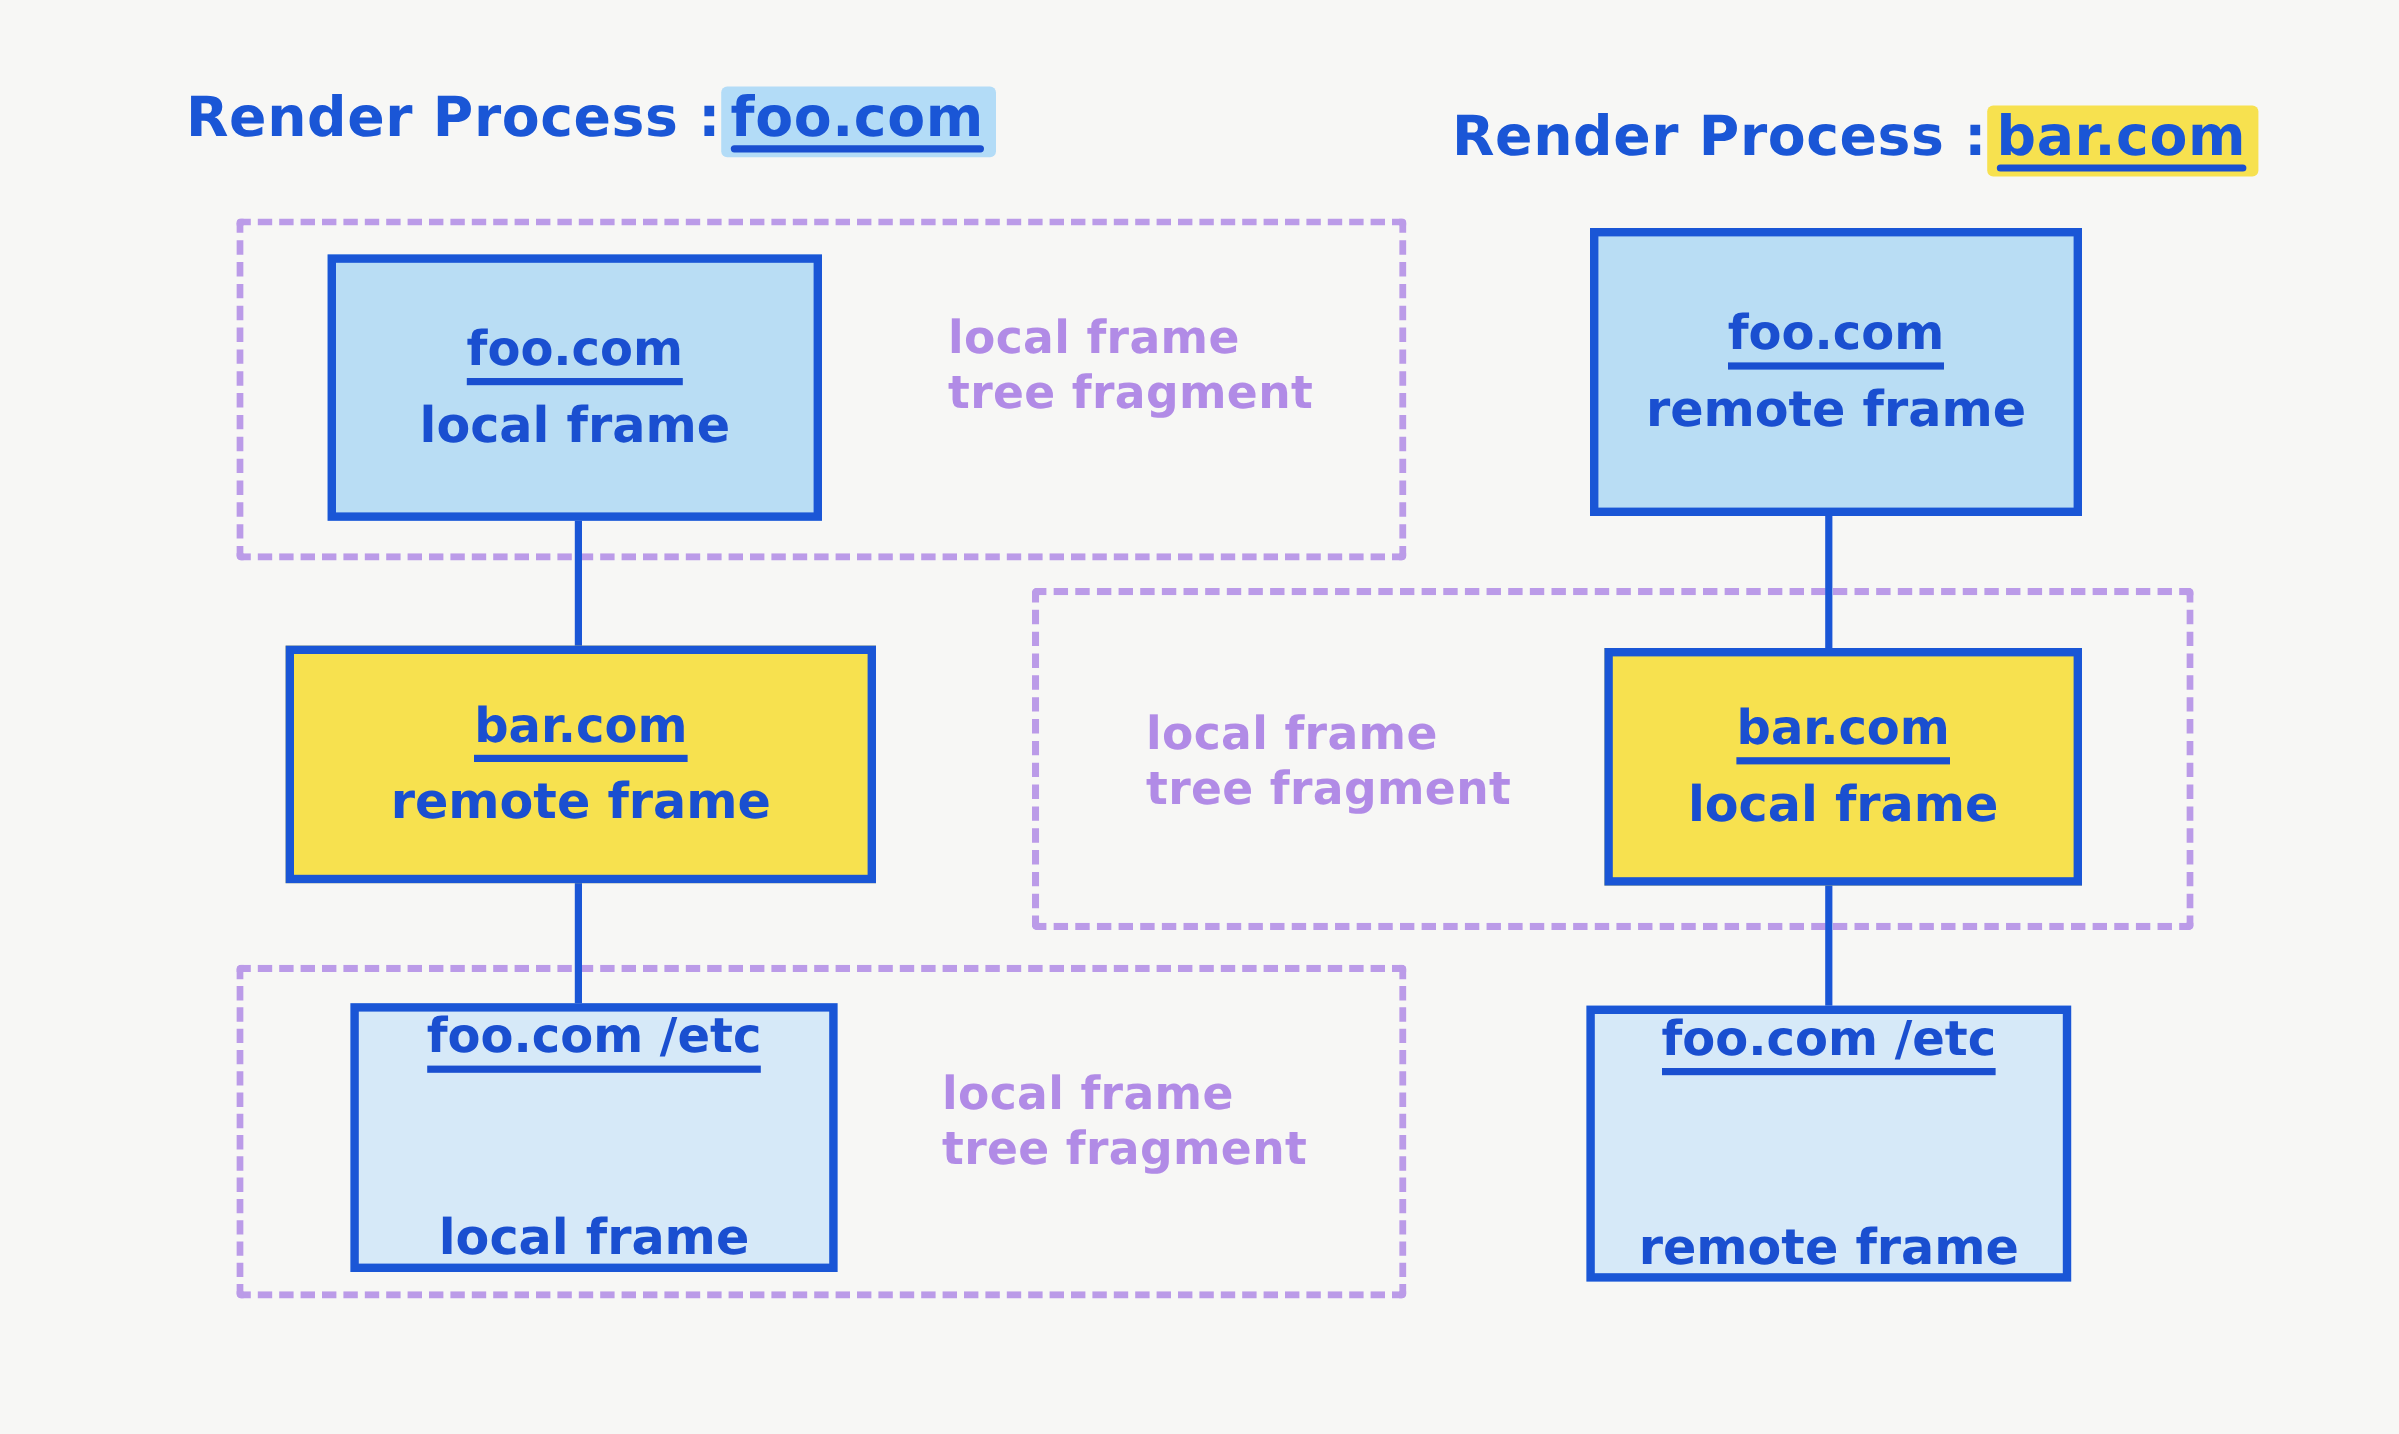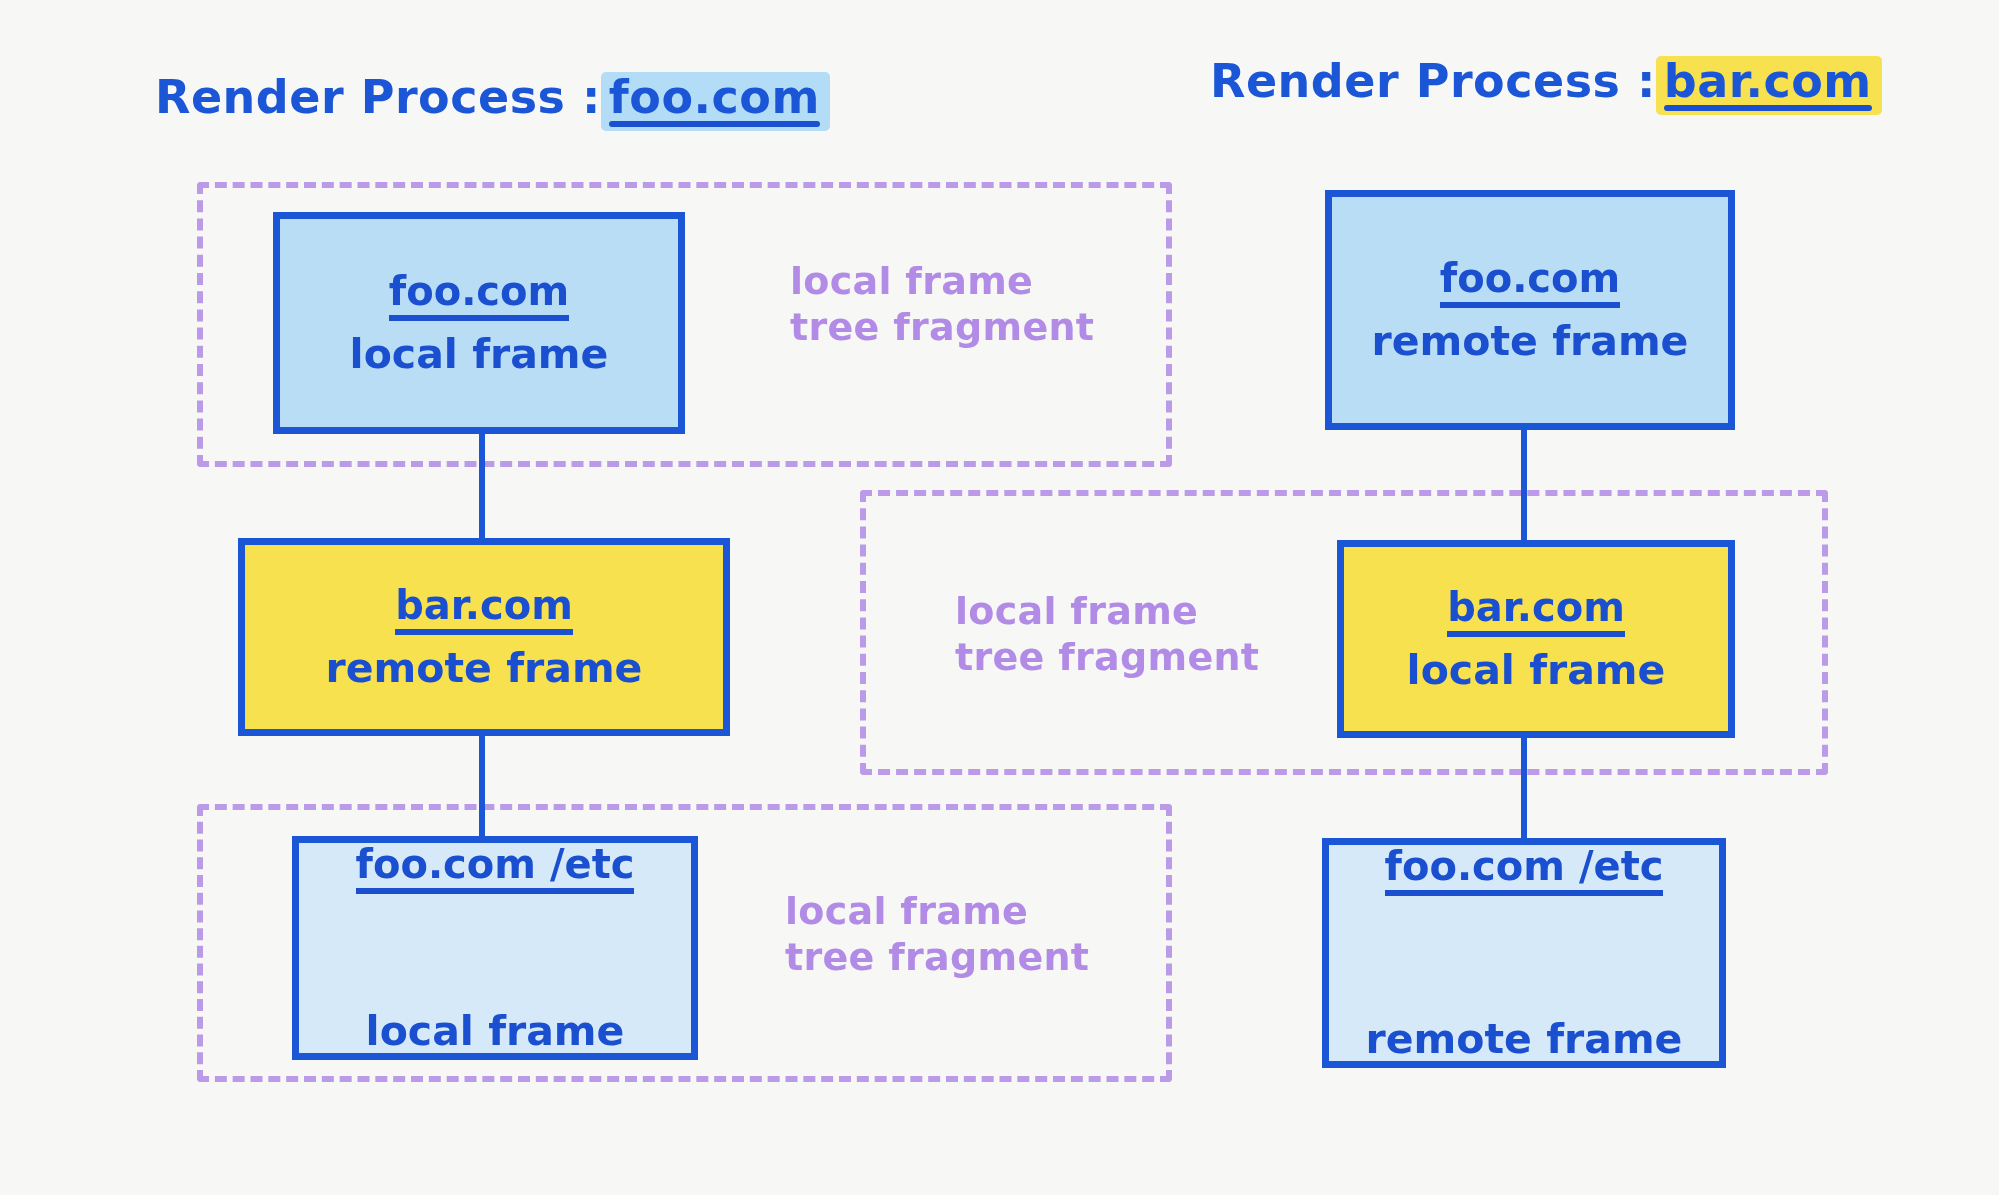--- a/index.html
+++ b/index.html
@@ -127,21 +127,21 @@
   <div class="fbox yellow" style="left:238px;top:538px;width:492px;height:198px;">
     <div class="url">bar.com</div>
     <div class="kind">remote frame</div>
   </div>
 
   <div class="fbox paleblue" style="left:292px;top:836px;width:406px;height:224px;">
     <div class="url">foo.com /etc</div>
     <div class="kind">local frame</div>
   </div>
 
-  <div class="proc-title" style="left:1210px;top:56px;">
+  <div class="proc-title" style="left:1210px;top:88px;">
     <span class="lbl">Render Process : </span><span class="hl yellow"><span>bar.com</span><span class="u"></span></span>
   </div>
 
   <div class="conn" style="left:1521px;top:428px;height:122px;"></div>
   <div class="conn" style="left:1521px;top:730px;height:118px;"></div>
 
   <div class="fbox blue" style="left:1325px;top:190px;width:410px;height:240px;">
     <div class="url">foo.com</div>
     <div class="kind">remote frame</div>
   </div>

